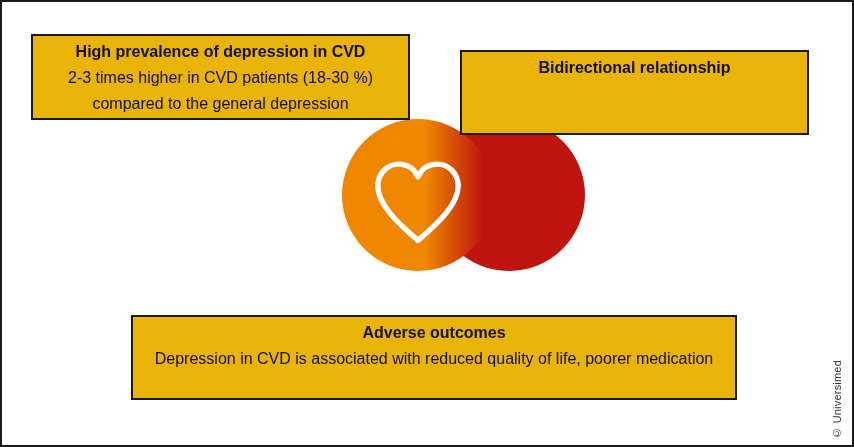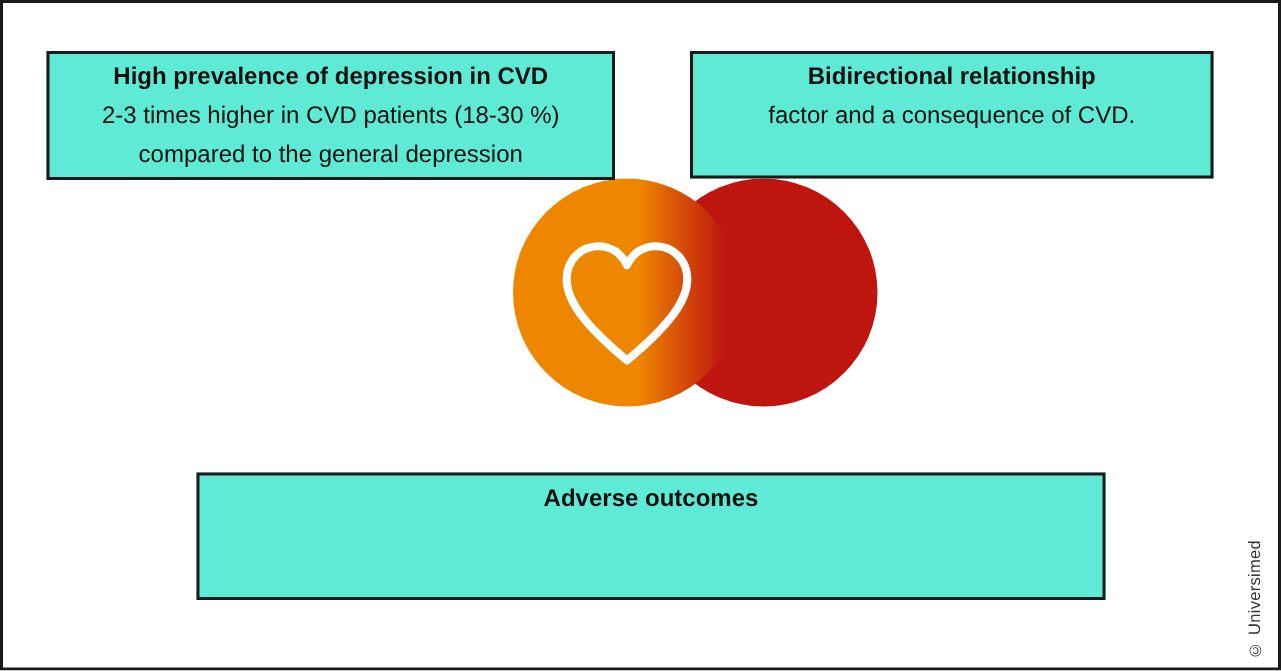--- a/index.html
+++ b/index.html
@@ -11,32 +11,32 @@
   .frame {
     position: relative;
     width: 854px; height: 447px;
     border: 2px solid #1a1a1a;
     background: #ffffff;
     overflow: hidden;
   }
   .infobox {
     position: absolute;
     border: 2px solid #1a1a1a;
-    background: #5eead4;
+    background: #eab308;
     text-align: center;
     font-size: 16px;
     line-height: 26px;
     color: #111111;
     padding: 3px 8px;
     z-index: 3;
   }
   .infobox .title { display: block; font-weight: bold; }
   .infobox .line  { display: block; white-space: nowrap; }
   #box-prevalence    { left: 29px;  top: 32px;  width: 379px; height: 86px; }
-  #box-bidirectional { left: 458px; top: 32px;  width: 349px; height: 85px; }
+  #box-bidirectional { left: 458px; top: 48px;  width: 349px; height: 85px; }
   #box-outcomes      { left: 129px; top: 313px; width: 606px; height: 85px; }
 
   .circle {
     position: absolute;
     top: 117px;
     width: 152px; height: 152px;
     border-radius: 50%;
   }
   #circle-orange { left: 340px; z-index: 2; }
   #circle-red    { left: 431px; z-index: 1; }
@@ -62,35 +62,35 @@
 <div class="frame" style="border-color: rgb(26, 26, 26); background: rgb(255, 255, 255);">
 
   <div class="infobox" id="box-prevalence">
     <span class="title">High prevalence of depression in CVD</span>
     <span class="line">2-3 times higher in CVD patients (18-30 %)</span>
     <span class="line">compared to the general depression</span>
   </div>
 
   <div class="infobox" id="box-bidirectional">
     <span class="title">Bidirectional relationship</span>
-    <span class="line">factor and a consequence of CVD.</span>
   </div>
 
   <div class="circle" id="circle-red" style="background: rgb(190, 21, 15);"></div>
   <div class="circle" id="circle-orange" style="background: linear-gradient(90deg, rgb(238, 134, 0) 0%, rgb(238, 134, 0) 55%, rgb(190, 21, 15) 93%, rgb(190, 21, 15) 100%);">
     <svg class="heart-svg" viewBox="0 0 100 92" aria-hidden="true">
       <path d="M50 87
                C 25 66, 7 47, 7 29
                C 7 15, 17.5 5.5, 29.5 5.5
                C 38.5 5.5, 46 10.5, 50 19
                C 54 10.5, 61.5 5.5, 70.5 5.5
                C 82.5 5.5, 93 15, 93 29
                C 93 47, 75 66, 50 87 Z" fill="none" stroke="#ffffff" stroke-width="5.8" stroke-linejoin="round" stroke-linecap="round"></path>
     </svg>
   </div>
 
   <div class="infobox" id="box-outcomes">
     <span class="title">Adverse outcomes</span>
+    <span class="line">Depression in CVD is associated with reduced quality of life, poorer medication</span>
   </div>
 
   <div class="credit">© Universimed</div>
 
 </div>
 
 </body></html>

